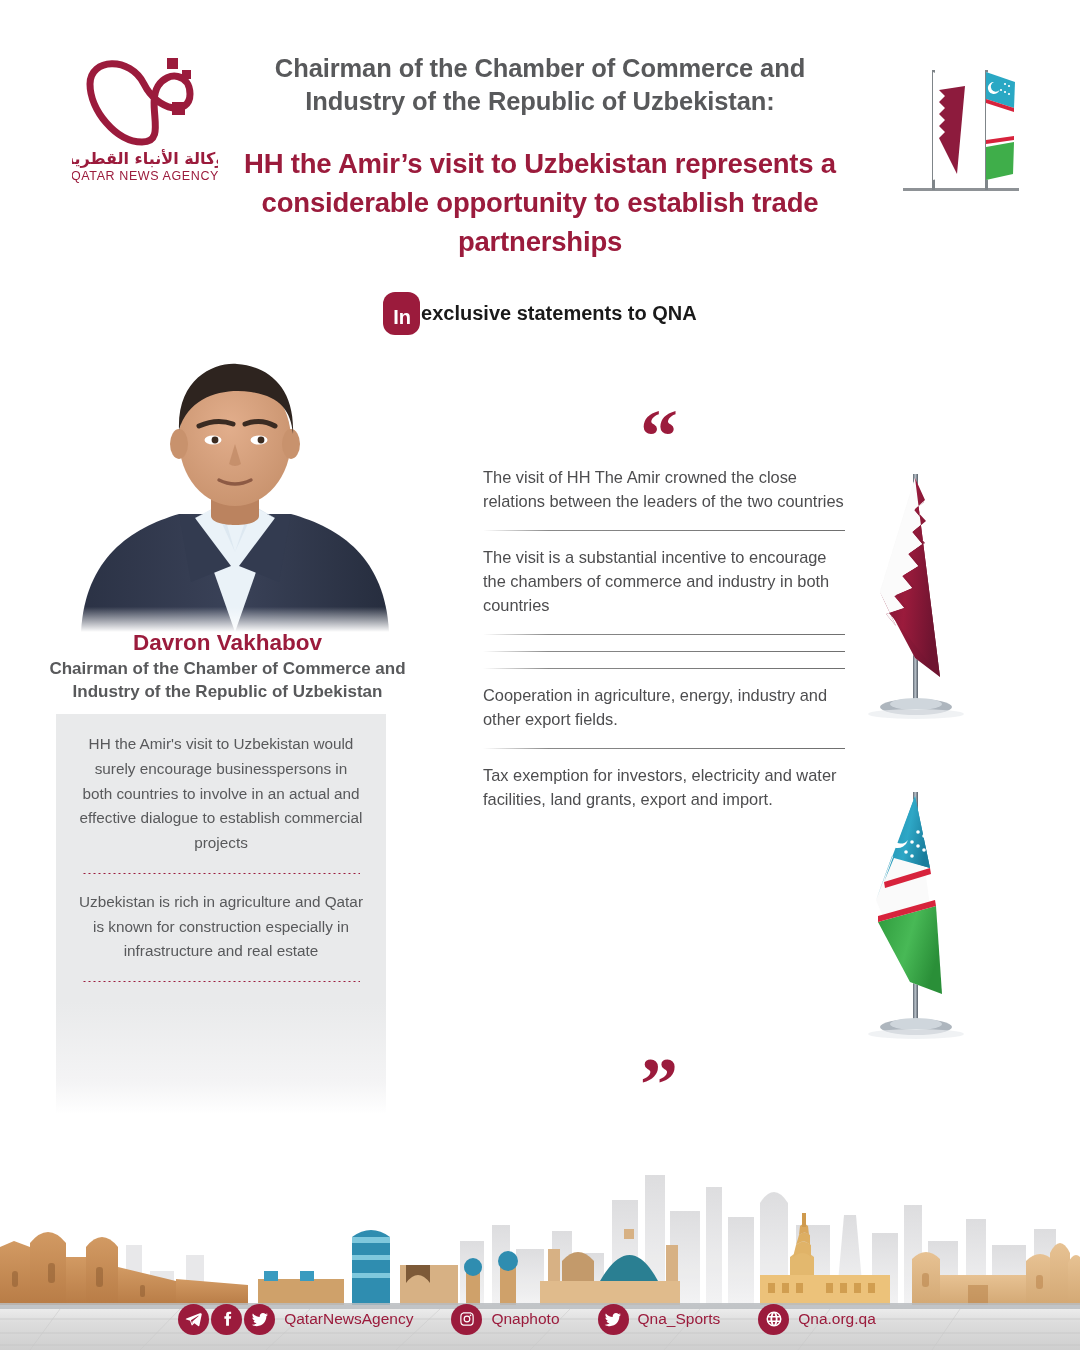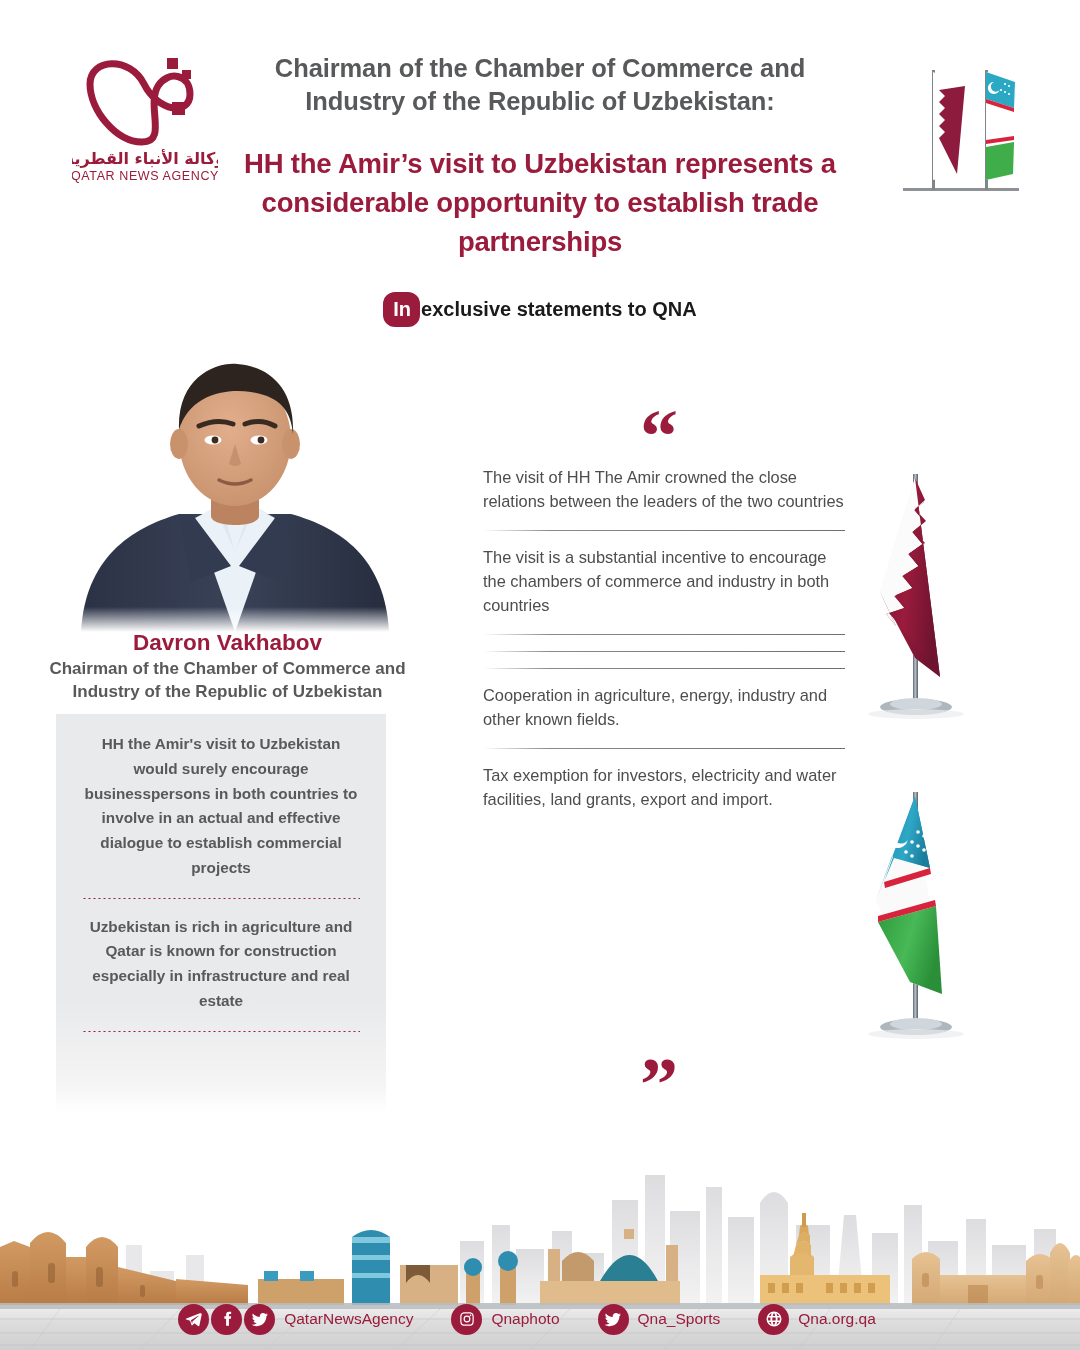--- a/index.html
+++ b/index.html
@@ -30,21 +30,21 @@
   .flags-top { position:absolute; left:895px; top:52px; width:132px; height:145px; }
   .flags-top svg { display:block; width:100%; height:100%; }
 
   
   .excl-row {
     position:absolute; left:0; right:0; top:292px;
     display:flex; justify-content:center; align-items:center;
   }
   .excl-badge {
     background:#9b1b3c; color:#fff; font-weight:bold; font-size:20px;
-    border-radius:12px; padding:7px 9px 8px 10px; line-height:1;
+    border-radius:12px; padding:15px 9px 8px 10px; line-height:1;
     display:inline-block;
   }
   .excl-text {
     font-size:20px; font-weight:bold; color:#1a1a1a; margin-left:1px;
   }
 
   
   .portrait { position:absolute; left:55px; top:352px; width:360px; height:280px; }
   .portrait svg { display:block; width:100%; height:100%; }
 
@@ -56,21 +56,21 @@
     position:absolute; left:40px; top:657px; width:375px; text-align:center;
     font-size:17px; font-weight:bold; color:#58595b; line-height:1.38;
   }
 
   .gray-panel {
     position:absolute; left:56px; top:714px; width:330px; height:400px;
     background:linear-gradient(180deg,#e9eaeb 0%, #e9eaeb 72%, #f4f4f5 92%, #ffffff 100%);
     padding:18px 22px 0 22px;
   }
   .gp-item {
-    font-size:15.3px; color:#58595b; font-weight:bold; line-height:1.62;
+    font-size:15.3px; color:#58595b; font-weight:normal; line-height:1.62;
     text-align:center;
   }
   .gp-div {
     height:1px; margin:17px 4px 16px 4px;
     background-image:linear-gradient(to right,#9b1b3c 42%, rgba(255,255,255,0) 0%);
     background-position:top;
     background-size:5px 1px;
     background-repeat:repeat-x;
   }
 
@@ -246,21 +246,21 @@
 
   <div class="qmark-open">“</div>
 
   <div class="rightlist">
     <div class="rl-item">The visit of HH The Amir crowned the close relations between the leaders of the two countries</div>
     <div class="rl-div"></div>
     <div class="rl-item">The visit is a substantial incentive to encourage the chambers of commerce and industry in both countries</div>
     <div class="rl-div"></div>
     <div class="rl-div"></div>
     <div class="rl-div"></div>
-    <div class="rl-item">Cooperation in agriculture, energy, industry and other known fields.</div>
+    <div class="rl-item">Cooperation in agriculture, energy, industry and other export fields.</div>
     <div class="rl-div"></div>
     <div class="rl-item">Tax exemption for investors, electricity and water facilities, land grants, export and import.</div>
   </div>
 
   <div class="qmark-close">”</div>
 
   <div class="flag-qa-big">
     <svg viewBox="0 0 190 280" xmlns="http://www.w3.org/2000/svg">
       <defs>
         <linearGradient id="qmar" x1="0" y1="0" x2="1" y2="0.3">

